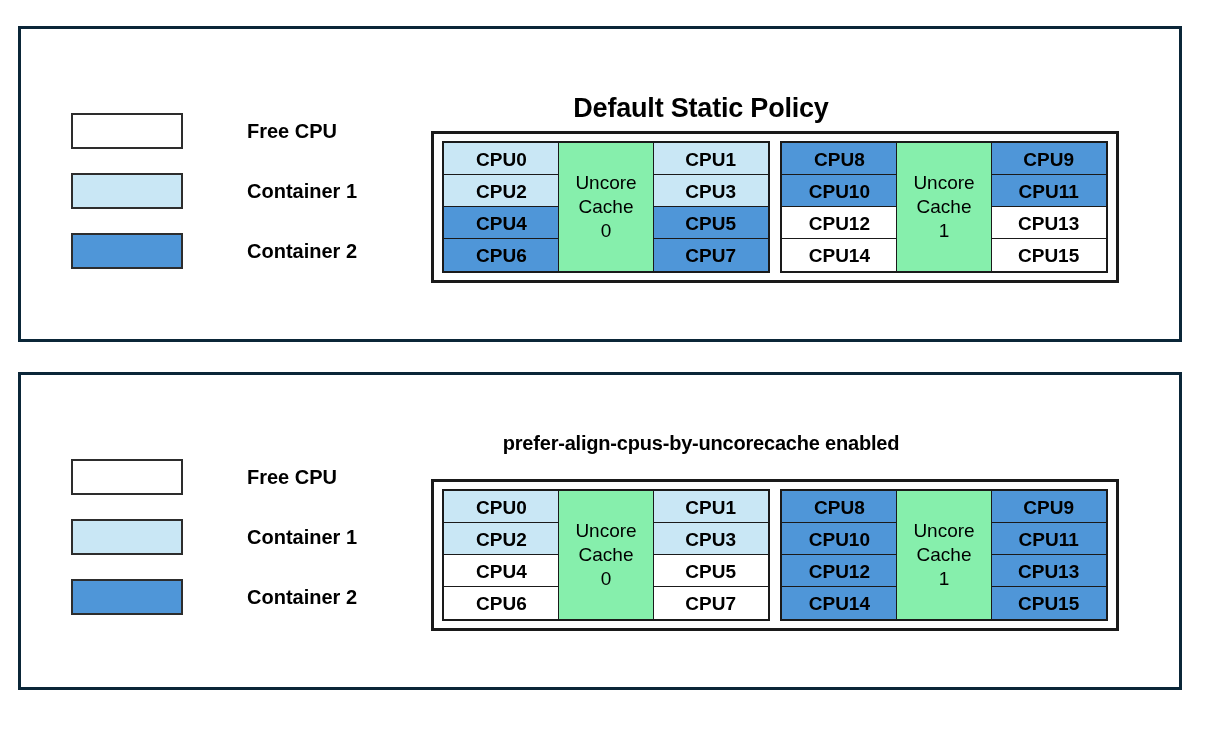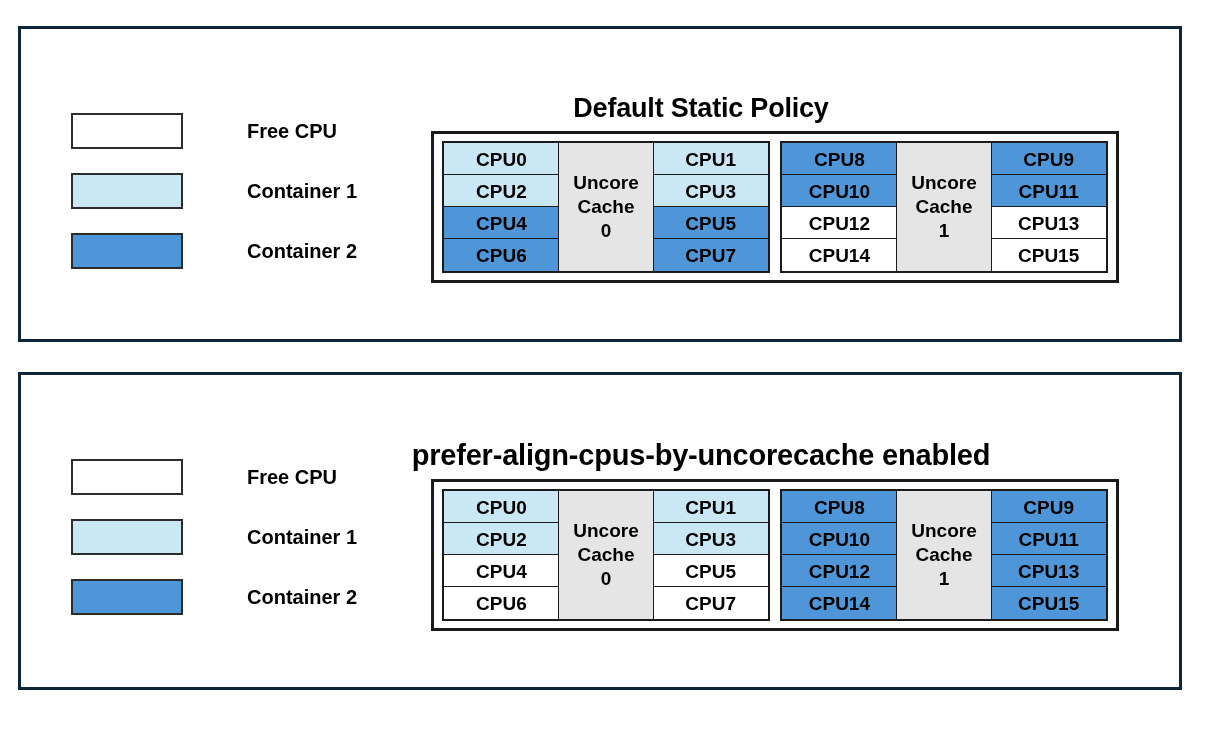--- a/index.html
+++ b/index.html
@@ -30,21 +30,21 @@
     position: absolute;
     left: 230px;
     right: 28px;
     text-align: center;
     font-weight: bold;
     color: #000000;
     letter-spacing: -0.2px;
     white-space: nowrap;
   }
   #title-top    { top: 42px; font-size: 27px; }
-  #title-bottom { top: 40px; font-size: 29px; }
+  #title-bottom { top: 40px; font-size: 20px; }
 
   
   .legend {
     position: absolute;
     left: 50px;
     top: 82px;
   }
   .legend-row {
     display: flex;
     align-items: center;
@@ -103,30 +103,30 @@
     justify-content: center;
     font-size: 19px;
     font-weight: bold;
     color: #000000;
     line-height: 1;
     white-space: nowrap;
   }
   .cache-label {
     flex: 0 0 auto;
     width: 96px;
-    background: #e5e5e5;
+    background: #86efac;
     border: 1.5px solid #1a1a1a;
     box-sizing: border-box;
     margin: -0.75px;
     display: flex;
     flex-direction: column;
     align-items: center;
     justify-content: center;
     font-size: 19px;
-    font-weight: bold;
+    font-weight: normal;
     color: #000000;
     line-height: 1.28;
     white-space: nowrap;
   }
 </style>
 </head>
 <body>
 
 <section class="panel" id="panel-top">
 

